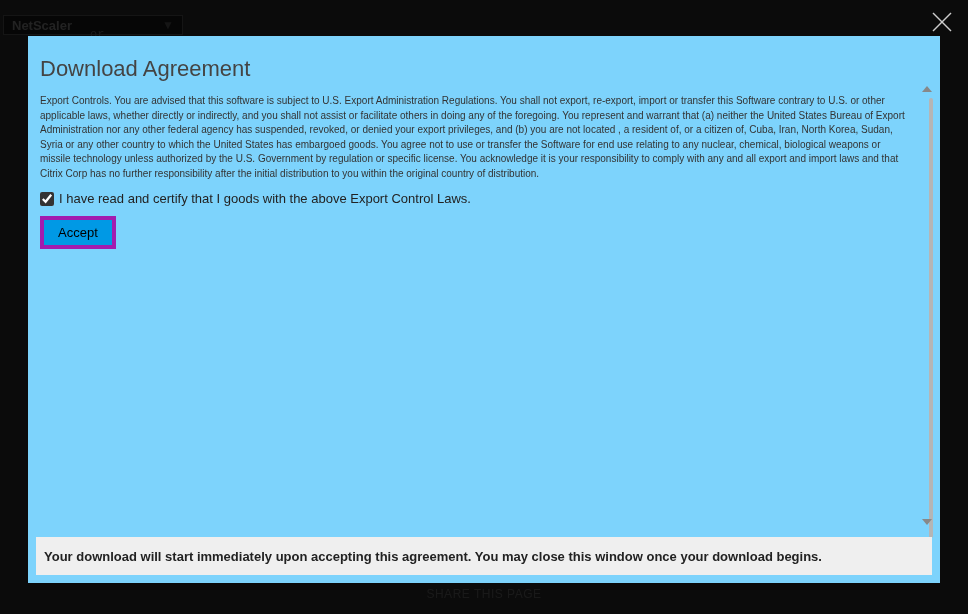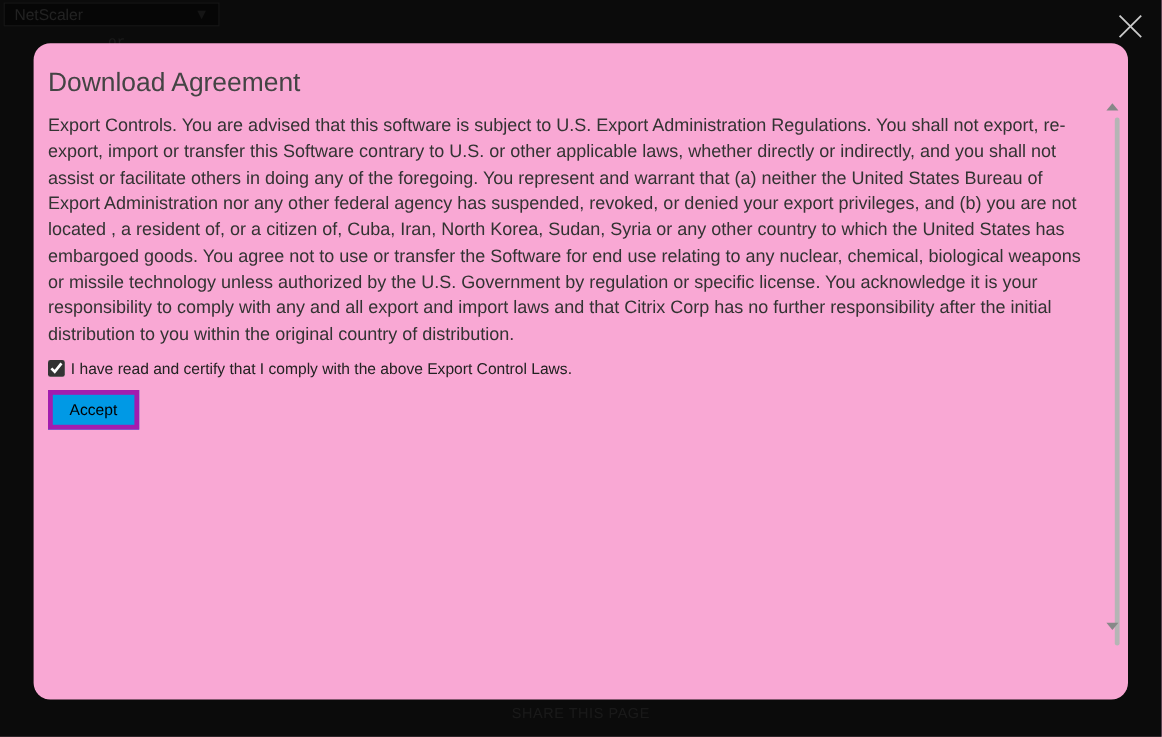--- a/index.html
+++ b/index.html
@@ -11,32 +11,33 @@
       position: relative;
       overflow: hidden;
     }
     .bg-content {
       position: absolute;
       top: 0; left: 0; right: 0; bottom: 0;
       padding: 0;
     }
     .bg-select {
       position: absolute;
-      top: 2px;
+      top: 15px;
       left: 3px;
       width: 180px;
       height: 20px;
       background: #1a1a1a;
       border: 1px solid #555;
       display: flex;
       align-items: center;
       justify-content: space-between;
       padding: 0 8px;
       color: #888;
       font-size: 13px;
+      font-weight: bold;
     }
     .bg-chevron { font-size: 12px; color: #555; }
     .bg-or {
       position: absolute;
       top: 28px;
       left: 90px;
       color: #666;
       font-size: 12px;
       font-family: Liberation Mono, monospace;
     }
@@ -64,36 +65,35 @@
       cursor: pointer;
       color: #ccc;
     }
     .close-btn svg { width: 100%; height: 100%; }
     .modal {
       position: absolute;
       top: 36px;
       left: 28px;
       right: 28px;
       bottom: 31px;
-      background: #f9a8d4;
-      border-radius: 14px;
+      background: #7dd3fc;
     }
     .modal-inner {
       position: absolute;
       top: 0; left: 0; right: 0; bottom: 52px;
       padding: 20px 32px 10px 12px;
     }
     .modal-title {
       font-size: 22px;
       font-weight: 400;
       color: #444;
       margin-bottom: 12px;
     }
     .agreement-text {
-      font-size: 15px;
+      font-size: 10px;
       line-height: 1.45;
       color: #333;
       margin-bottom: 10px;
     }
     .checkbox-row {
       display: flex;
       align-items: center;
       gap: 5px;
       margin-bottom: 10px;
       font-size: 13px;
@@ -174,23 +174,26 @@
     <line x1="21" y1="3" x2="3" y2="21" stroke="currentColor" stroke-width="1.5"></line>
   </svg>
 </div>
 
 <div class="modal">
   <div class="modal-inner">
     <h2 class="modal-title">Download Agreement</h2>
     <p class="agreement-text">Export Controls. You are advised that this software is subject to U.S. Export Administration Regulations. You shall not export, re-export, import or transfer this Software contrary to U.S. or other applicable laws, whether directly or indirectly, and you shall not assist or facilitate others in doing any of the foregoing. You represent and warrant that (a) neither the United States Bureau of Export Administration nor any other federal agency has suspended, revoked, or denied your export privileges, and (b) you are not located , a resident of, or a citizen of, Cuba, Iran, North Korea, Sudan, Syria or any other country to which the United States has embargoed goods. You agree not to use or transfer the Software for end use relating to any nuclear, chemical, biological weapons or missile technology unless authorized by the U.S. Government by regulation or specific license. You acknowledge it is your responsibility to comply with any and all export and import laws and that Citrix Corp has no further responsibility after the initial distribution to you within the original country of distribution.</p>
     <label class="checkbox-row">
       <input type="checkbox" checked="" style="">
-      <span>I have read and certify that I comply with the above Export Control Laws.</span>
+      <span>I have read and certify that I goods with the above Export Control Laws.</span>
     </label>
     <button class="accept-btn">Accept</button>
   </div>
 
   <div class="scroll-arrow scroll-up"></div>
   <div class="scroll-track"></div>
   <div class="scroll-thumb"></div>
   <div class="scroll-arrow scroll-down"></div>
 
+  <div class="footer-bar">
+    <span>Your download will start immediately upon accepting this agreement. You may close this window once your download begins.</span>
+  </div>
 </div>
 
 </body></html>

